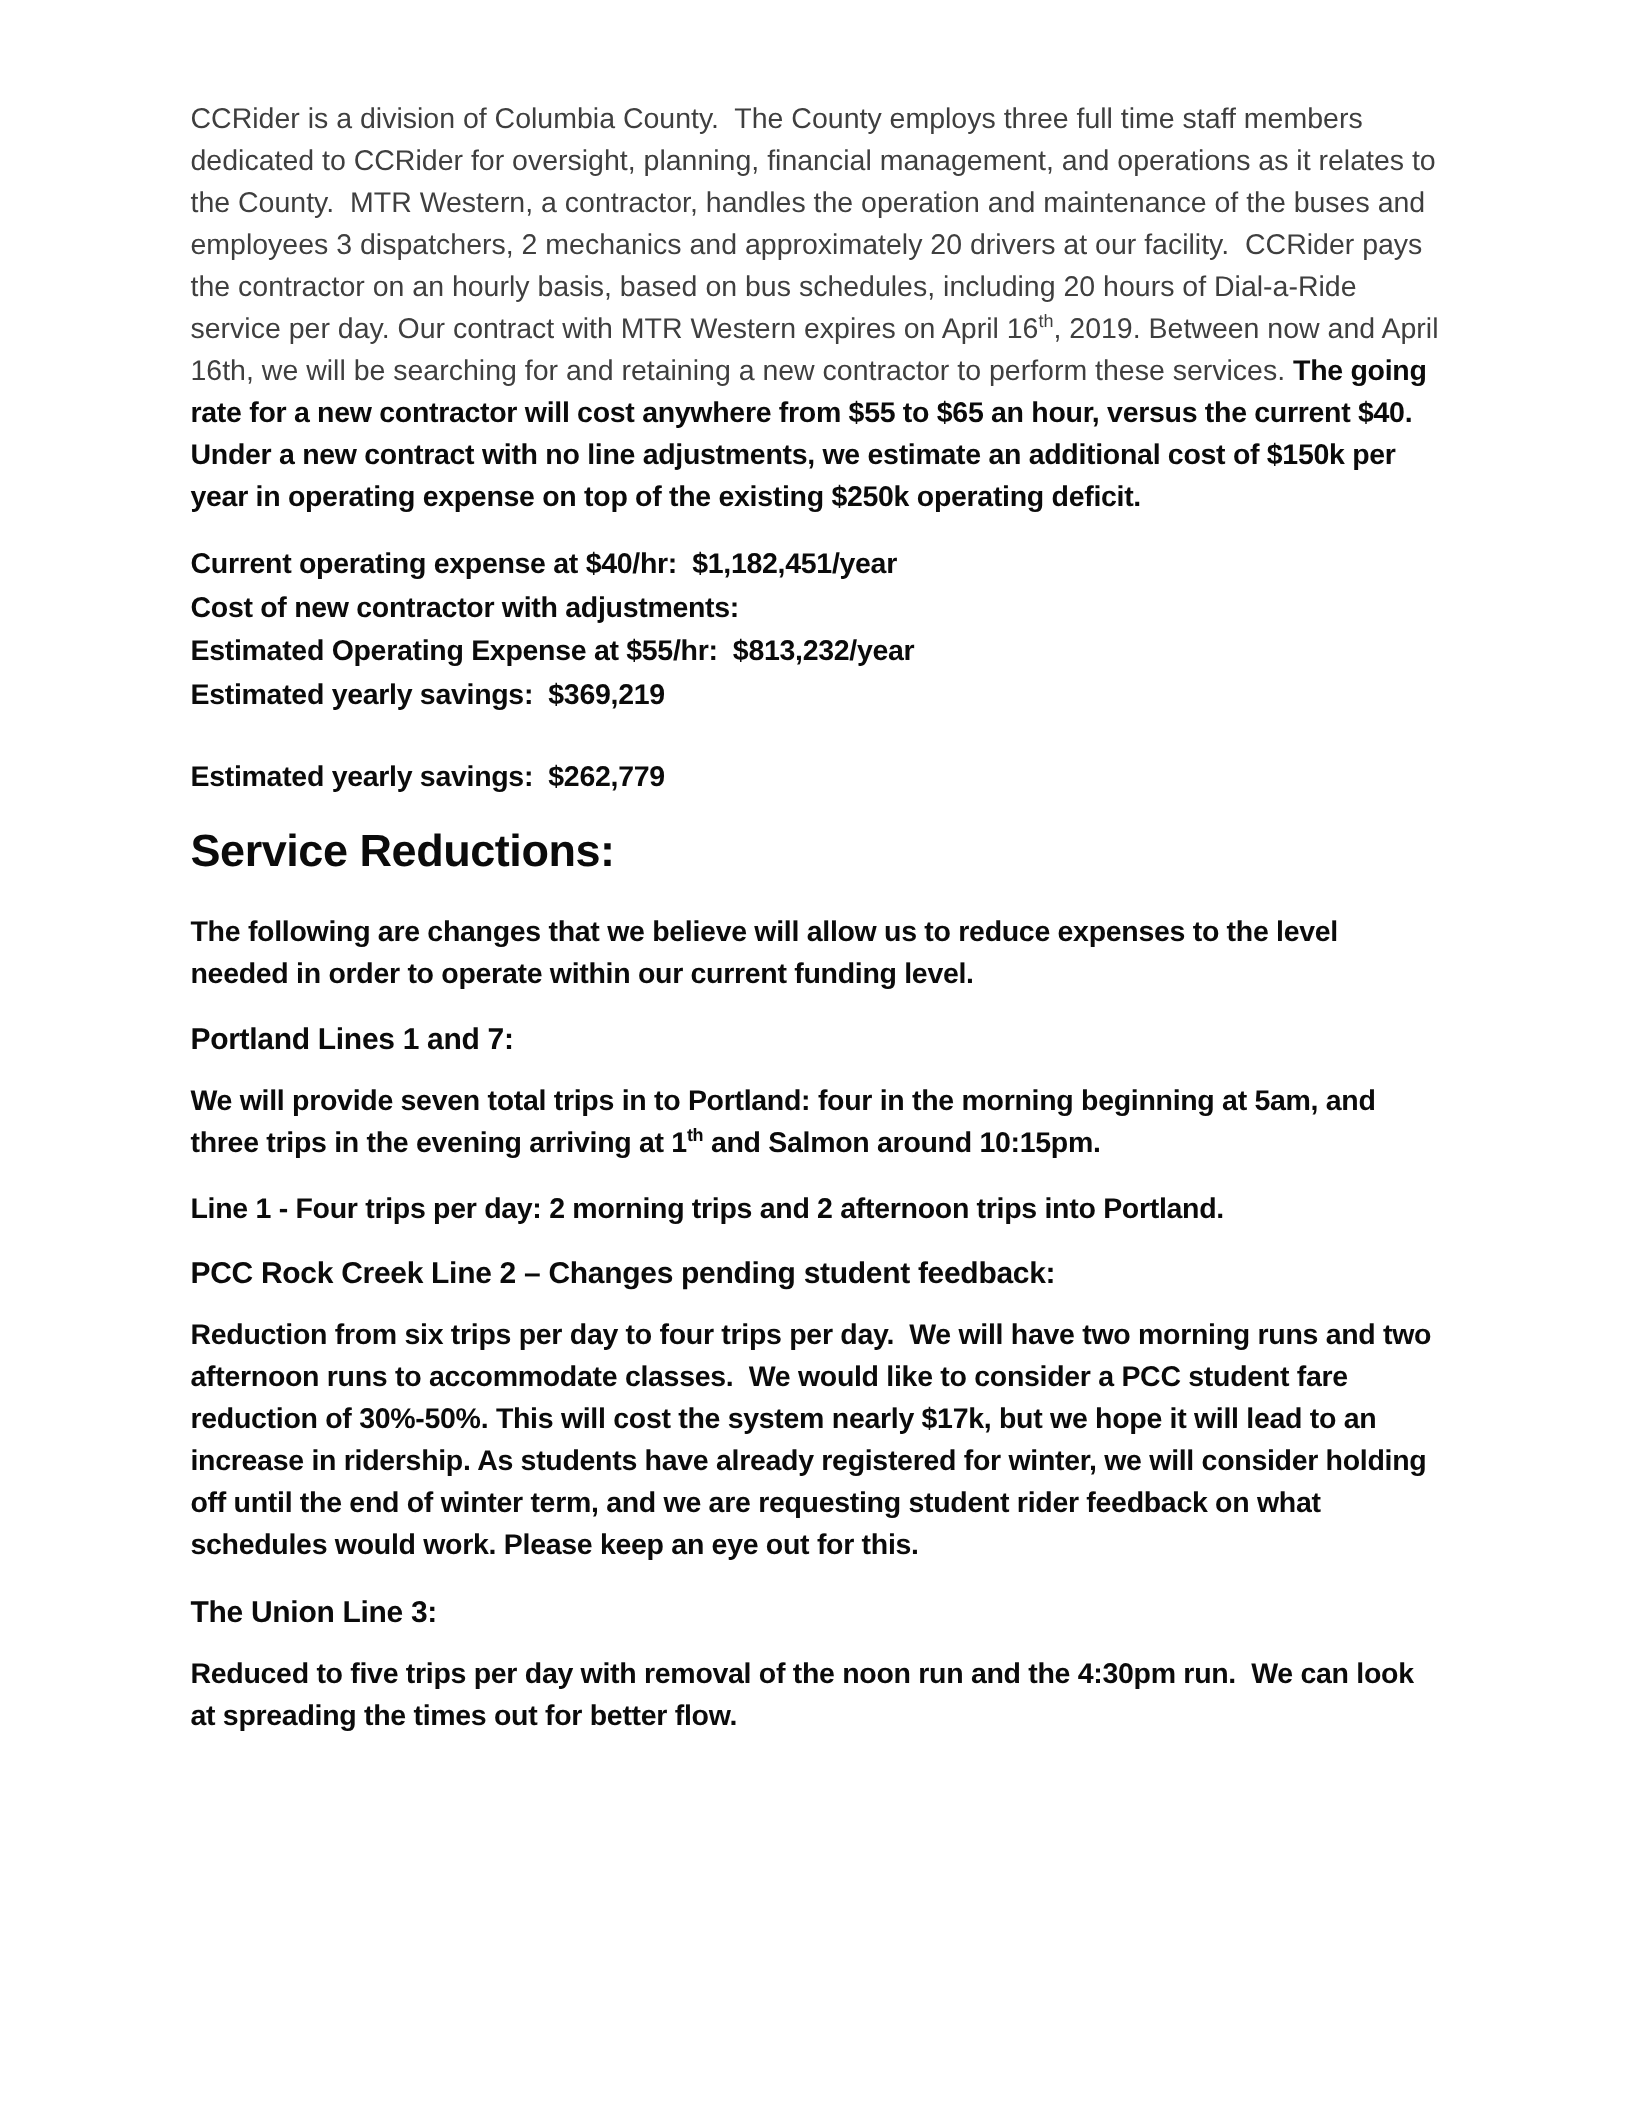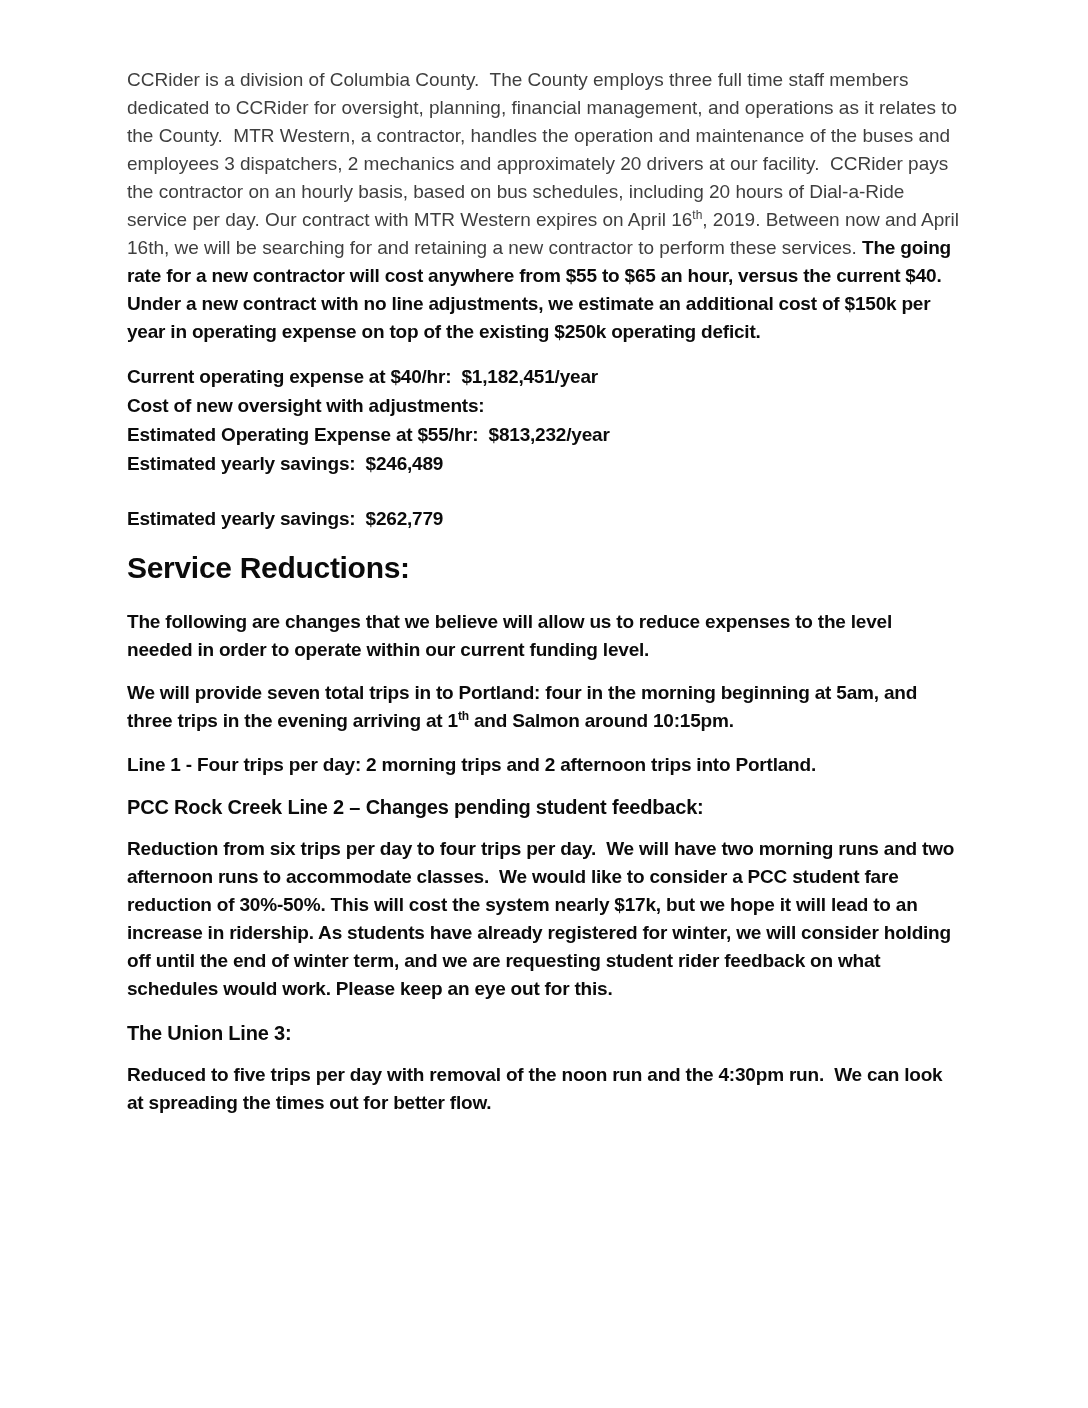--- a/index.html
+++ b/index.html
@@ -84,30 +84,31 @@
 </style>
 </head>
 <body>
 
 <div class="content">
 
   <p class="para intro-para"><span class="gray-regular">CCRider is a division of Columbia County.  The County employs three full time staff members dedicated to CCRider for oversight, planning, financial management, and operations as it relates to the County.  MTR Western, a contractor, handles the operation and maintenance of the buses and employees 3 dispatchers, 2 mechanics and approximately 20 drivers at our facility.  CCRider pays the contractor on an hourly basis, based on bus schedules, including 20 hours of Dial-a-Ride service per day. Our contract with MTR Western expires on April 16</span><sup class="gray-regular">th</sup><span class="gray-regular">, 2019. Between now and April 16th, we will be searching for and retaining a new contractor to perform these services. </span><span class="black-bold">The going rate for a new contractor will cost anywhere from $55 to $65 an hour, versus the current $40.  Under a new contract with no line adjustments, we estimate an additional cost of $150k per year in operating expense on top of the existing $250k operating deficit.</span></p>
 
   <div class="fig-line gap-14">Current operating expense at $40/hr:  $1,182,451/year</div>
 
-  <div class="fig-line">Cost of new oversight with adjustments:</div>
+  <div class="fig-line">Cost of new contractor with adjustments:</div>
   <div class="fig-line">Estimated Operating Expense at $55/hr:  $813,232/year</div>
-  <div class="fig-line gap-26">Estimated yearly savings:  $246,489</div>
+  <div class="fig-line gap-26">Estimated yearly savings:  $369,219</div>
 
   <div class="fig-line gap-15">Estimated yearly savings:  $262,779</div>
 
   <h1 class="doc-h1">Service Reductions:</h1>
 
   <p class="para mb-15">The following are changes that we believe will allow us to reduce expenses to the level needed in order to operate within our current funding level.</p>
 
+  <h2 class="doc-h2">Portland Lines 1 and 7:</h2>
 
   <p class="para mb-16"><span>We will provide seven total trips in to Portland: four in the morning beginning at 5am, and three trips in the evening arriving at 1</span><sup>th</sup><span> and Salmon around 10:15pm.</span></p>
 
   <p class="para">Line 1 - Four trips per day: 2 morning trips and 2 afternoon trips into Portland.</p>
 
 
   <h2 class="doc-h2 mb-20">PCC Rock Creek Line 2 – Changes pending student feedback:</h2>
 
   <p class="para mb-16">Reduction from six trips per day to four trips per day.  We will have two morning runs and two afternoon runs to accommodate classes.  We would like to consider a PCC student fare reduction of 30%-50%. This will cost the system nearly $17k, but we hope it will lead to an increase in ridership. As students have already registered for winter, we will consider holding off until the end of winter term, and we are requesting student rider feedback on what schedules would work. Please keep an eye out for this.</p>
 

